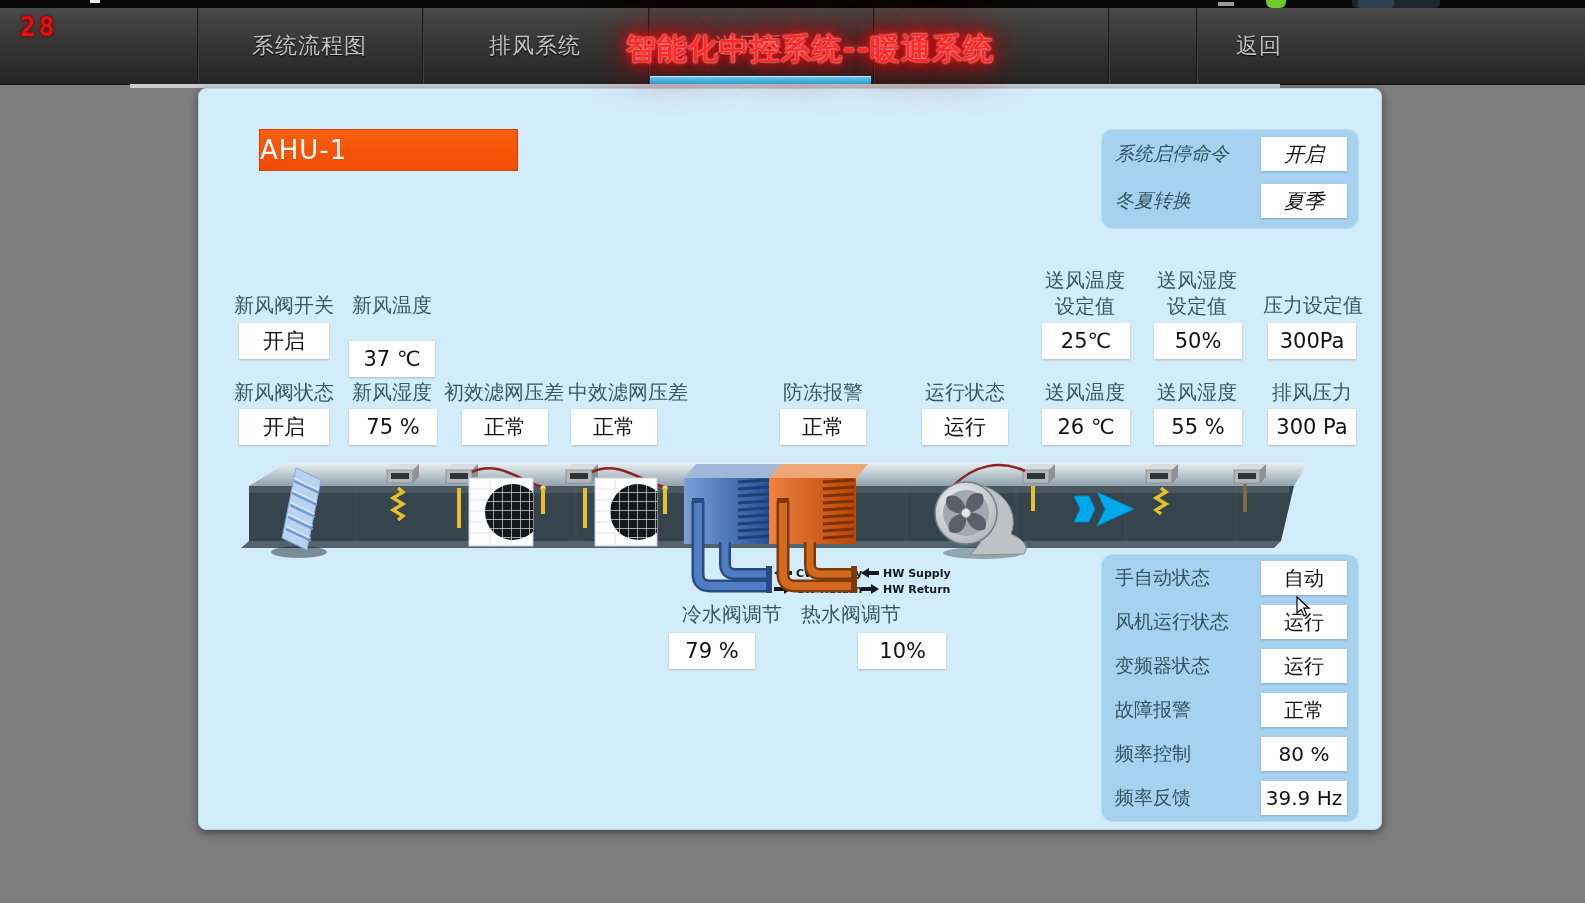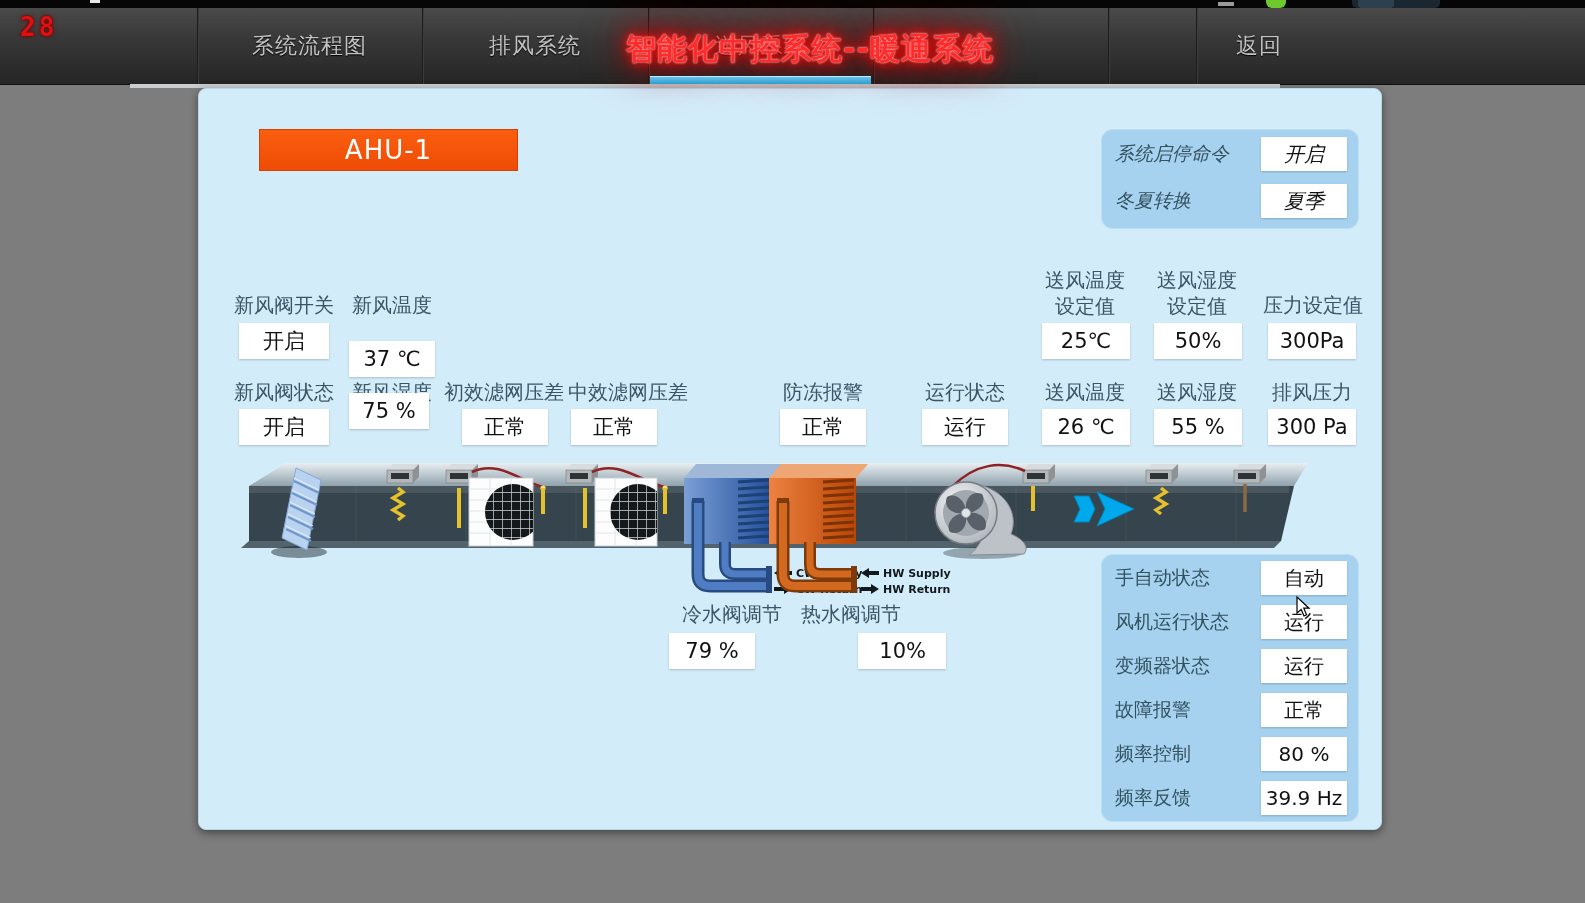--- a/index.html
+++ b/index.html
@@ -37,21 +37,21 @@
   .tab-underline{position:absolute;left:650px;top:76px;width:221px;height:7px;
     background:linear-gradient(180deg,#64c4ec,#2f9ccd);border-top:1px solid #c2e8f7;z-index:6;}
   .under-nav-strip{position:absolute;left:130px;top:84px;width:1150px;height:4px;background:#c9cdd0;}
 
   
   .panel{position:absolute;left:198px;top:88px;width:1182px;height:740px;
     background:#d3ecfa;border-radius:8px;border:1px solid #b7d7e9;
     box-shadow:0 3px 8px rgba(0,0,0,.45);}
   .unit-tag{position:absolute;left:60px;top:40px;width:257px;height:40px;
     background:linear-gradient(180deg,#fa5e0f,#ef4c05);border:1px solid #d04304;
-    color:#fff;font-size:26px;text-align:center;line-height:40px;letter-spacing:1px;}
+    color:#fff;font-size:26px;line-height:40px;letter-spacing:1px;}
   .sub-panel{position:absolute;width:258px;background:#a6d2f0;border-radius:12px;
     box-shadow:inset 0 0 0 1px rgba(255,255,255,.25);}
   .sub-panel.sys{left:902px;top:40px;height:100px;padding:0;}
   .sub-panel.fan{left:902px;top:465px;height:268px;}
   .prow{display:flex;justify-content:space-between;align-items:center;
     height:40px;margin:4px 12px 0 14px;}
   .sub-panel.sys .prow{height:44px;margin-top:3px;font-style:italic;}
   .plabel{font-size:19px;color:#33525f;white-space:nowrap;}
   .pbox{width:86px;height:34px;background:#fff;color:#111;font-size:20px;
     text-align:center;line-height:34px;box-shadow:0 1px 2px rgba(0,0,0,.2);}
@@ -130,21 +130,21 @@
   </div>
   <div class="vbox" style="left:955px;top:234px;width:88px">50%</div>
 
   <div class="lbl" style="left:1064px;top:203px;width:100px">压力设定值</div>
   <div class="vbox" style="left:1069px;top:234px;width:88px">300Pa</div>
 
   <div class="lbl" style="left:25px;top:290px;width:120px">新风阀状态</div>
   <div class="vbox" style="left:40px;top:320px;width:90px">开启</div>
 
   <div class="lbl" style="left:143px;top:290px;width:100px">新风湿度</div>
-  <div class="vbox" style="left:150px;top:304px;width:80px">75 %</div>
+  <div class="vbox" style="left:150px;top:320px;width:88px">75 %</div>
 
   <div class="lbl" style="left:245px;top:290px;width:120px">初效滤网压差</div>
   <div class="vbox" style="left:263px;top:320px;width:86px">正常</div>
 
   <div class="lbl" style="left:369px;top:290px;width:120px">中效滤网压差</div>
   <div class="vbox" style="left:372px;top:320px;width:86px">正常</div>
 
   <div class="lbl" style="left:564px;top:290px;width:120px">防冻报警</div>
   <div class="vbox" style="left:581px;top:320px;width:86px">正常</div>
 

